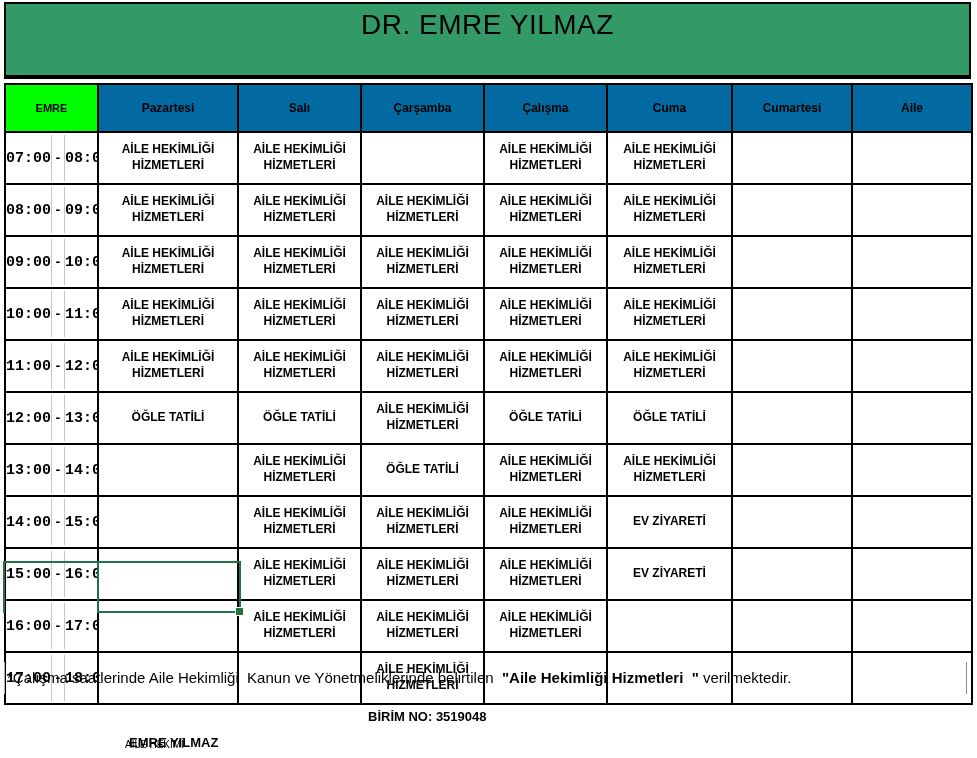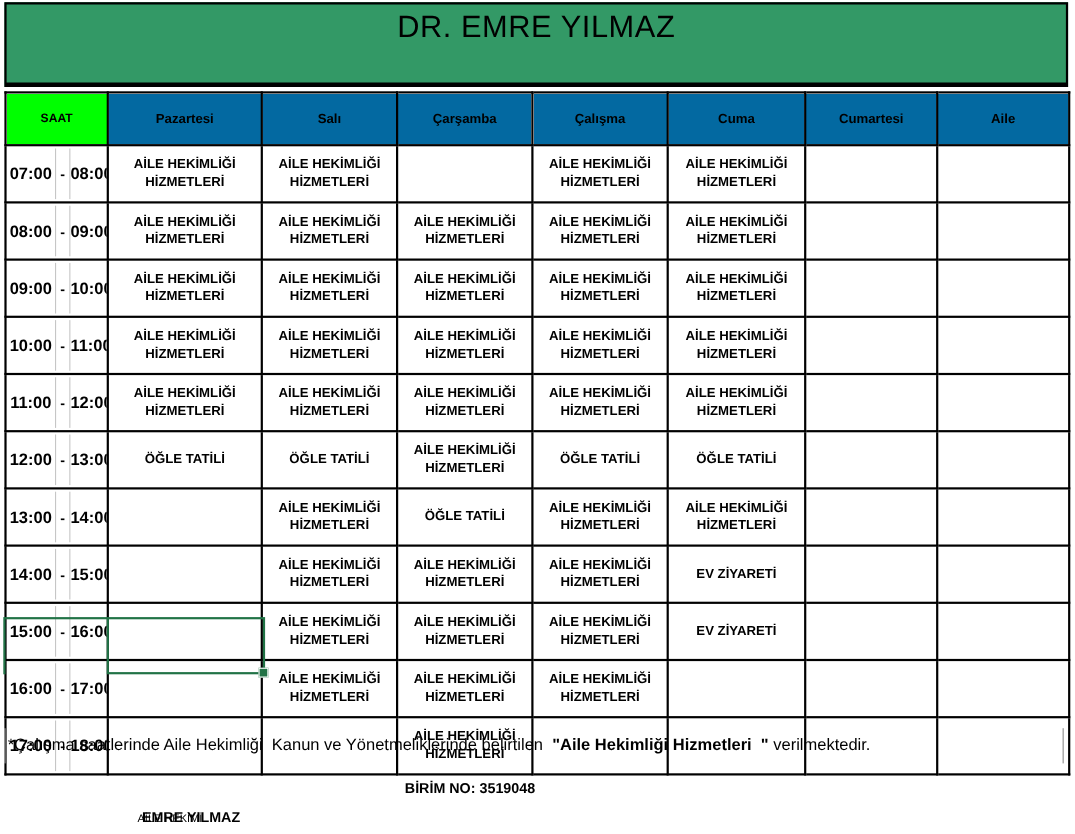--- a/index.html
+++ b/index.html
@@ -52,21 +52,21 @@
   th.saat-header {
     background: #00ff00;
     font-size: 11px; font-weight: bold;
   }
   td.day-cell {
     height: 46px;
     font-size: 12px; font-weight: bold;
     line-height: 1.3;
     padding: 2px 5px;
   }
-  td.time-cell { padding: 0; height: 46px; }
+  td.time-cell { padding: 0; height: 46px; font-family: Liberation Mono, monospace; }
   .time-wrap {
     display: flex; height: 46px;
     font-size: 15px; font-weight: bold;
     align-items: stretch;
   }
   .time-wrap span {
     display: flex; align-items: center; justify-content: center;
   }
   .t-start { flex: 0 0 44px; border-right: 1px solid #c6c6c6; }
   .t-sep   { flex: 0 0 12px; border-right: 1px solid #c6c6c6; font-size: 13px; }
@@ -120,21 +120,21 @@
       <col style="width:140px">
       <col style="width:123px">
       <col style="width:123px">
     <col style="width:123px">
       <col style="width:125px">
       <col style="width:120px">
       <col style="width:120px">
   </colgroup>
   <thead>
     <tr>
-      <th class="saat-header">SAAT</th>
+      <th class="saat-header">EMRE</th>
       <th class="day-header">Pazartesi</th>
       <th class="day-header">Salı</th>
       <th class="day-header">Çarşamba</th>
       <th class="day-header">Çalışma</th>
       <th class="day-header">Cuma</th>
       <th class="day-header">Cumartesi</th>
       <th class="day-header">Aile</th>
     </tr>
   </thead>
   <tbody id="schedule-body">

